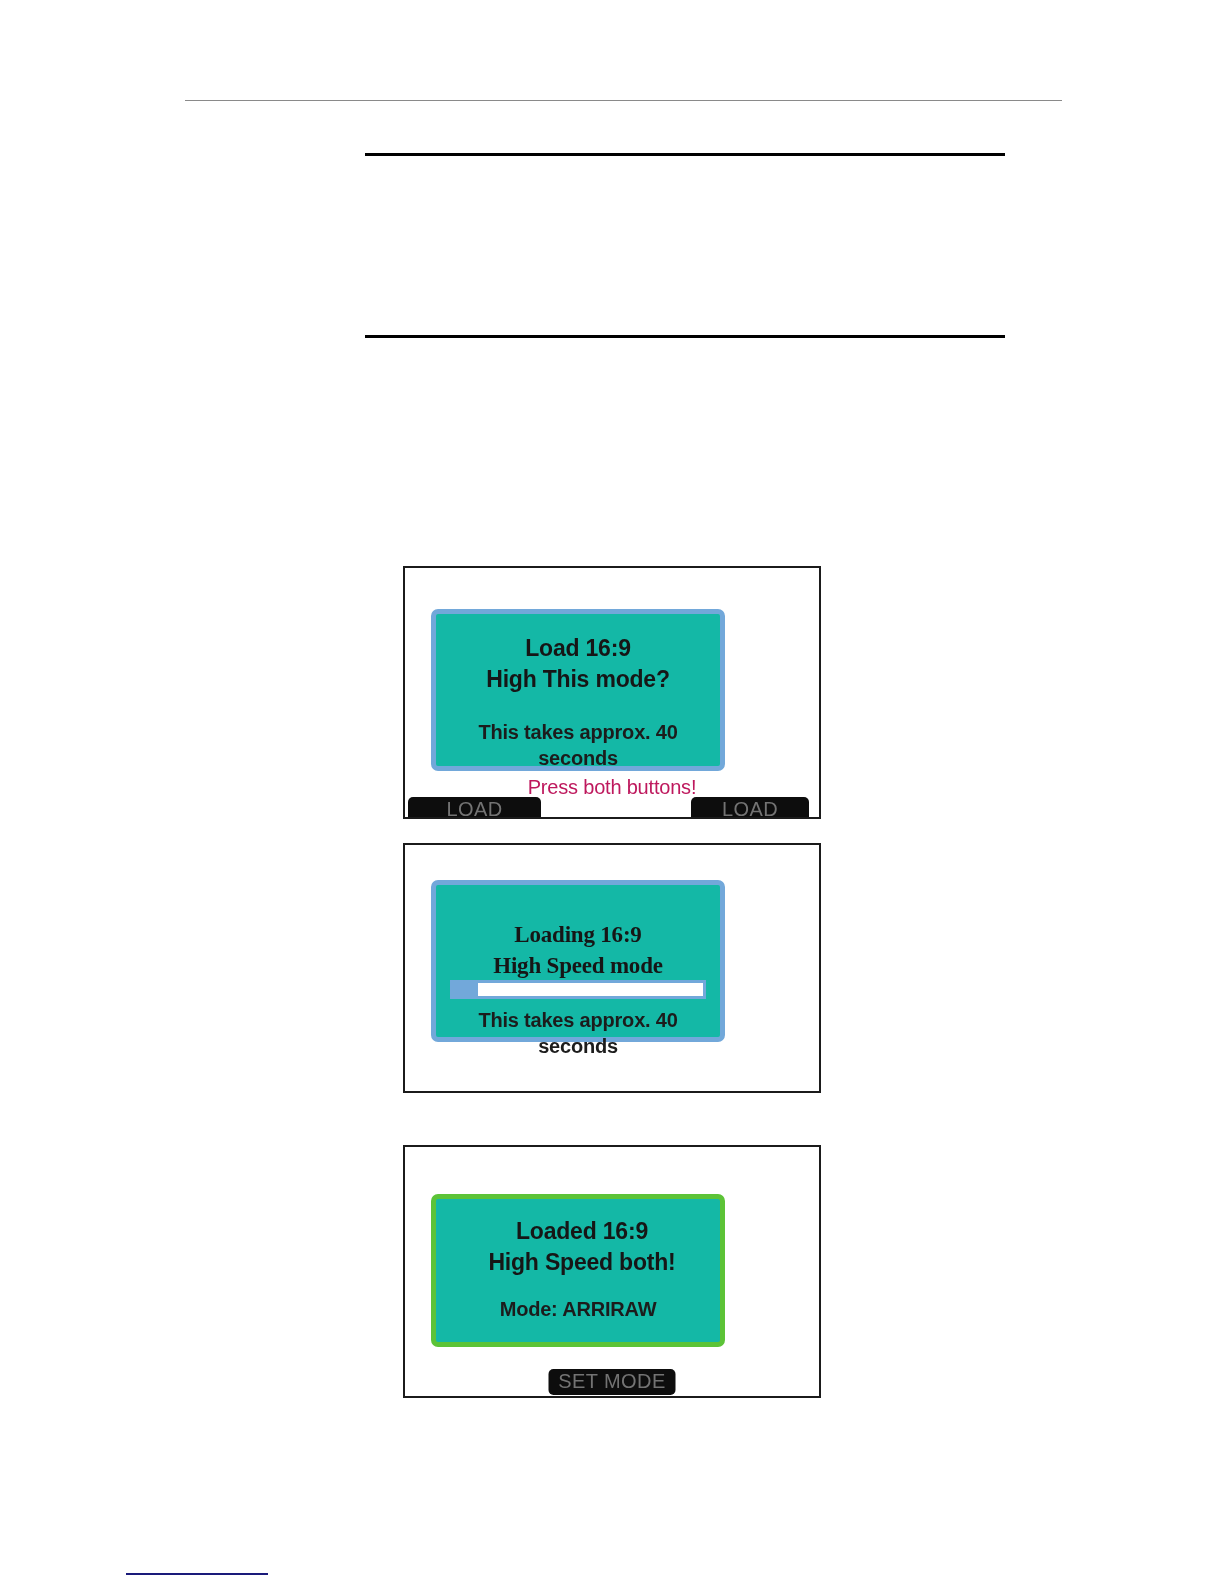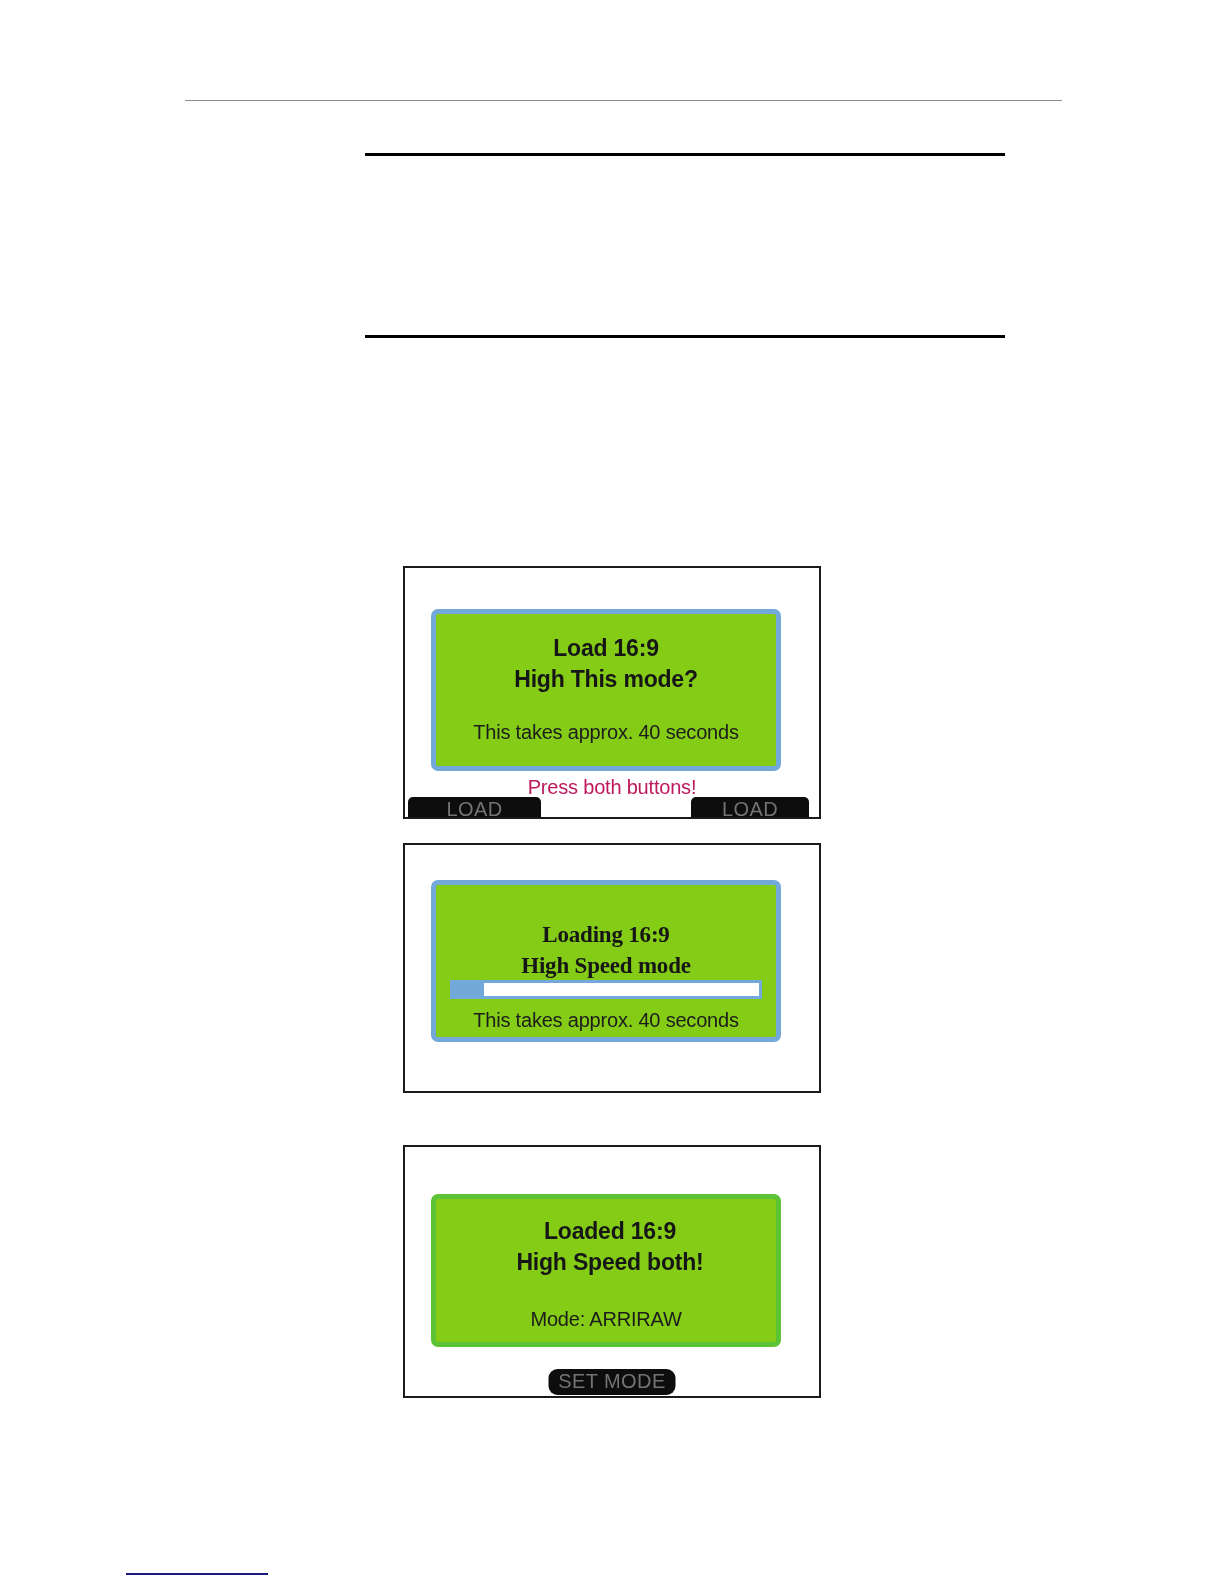--- a/index.html
+++ b/index.html
@@ -60,24 +60,24 @@
     background: #ffffff;
     overflow: hidden;
   }
   #panel-confirm { top: 566px;  height: 253px; }
   #panel-loading { top: 843px;  height: 250px; }
   #panel-loaded  { top: 1145px; height: 253px; }
 
   .inner-box {
     position: absolute;
     left: 26px;
-    width: 350px;
+    width: 294px;
     box-sizing: border-box;
     border-radius: 7px;
-    background: #84cc16;
+    background: #14b8a6;
   }
   .inner-blue  { border: 5px solid #72a8da; }
   .inner-green { border: 5px solid #5cc337; }
 
   #box-confirm { top: 41px; height: 162px; }
   #box-loading { top: 35px; height: 162px; }
   #box-loaded  { top: 47px; height: 153px; }
 
   .screen-title {
     text-align: center;
@@ -86,20 +86,21 @@
     line-height: 31px;
     color: #161616;
     letter-spacing: -0.2px;
   }
   .screen-sub {
     text-align: center;
     font-size: 20px;
     line-height: 26px;
     color: #1c1c1c;
     letter-spacing: -0.2px;
+    font-weight: bold;
   }
 
   
   #box-confirm .title-wrap { margin-top: 19px; }
   #box-confirm .screen-sub { margin-top: 24px; }
 
   .press-hint {
     position: absolute;
     left: 0;
     right: 0;
@@ -141,30 +142,29 @@
     background: #72a8da;
   }
   #box-loading .screen-sub {
     position: absolute;
     left: 0; right: 0;
     top: 122px;
   }
 
   
   #box-loaded .title-wrap { margin-top: 17px; margin-left: 8px; }
-  #box-loaded .screen-sub { margin-top: 28px; }
+  #box-loaded .screen-sub { margin-top: 18px; }
 
   #softkey-set-mode {
     position: absolute;
     left: 50%;
     transform: translateX(-50%);
     top: 222px;
     width: 127px;
     height: 26px;
-    border-radius: 9px;
   }
 </style>
 </head>
 <body>
 
 <div class="rule-top"></div>
 <div class="rule-thick-a"></div>
 <div class="rule-thick-b"></div>
 
 <div class="panel" id="panel-confirm">

